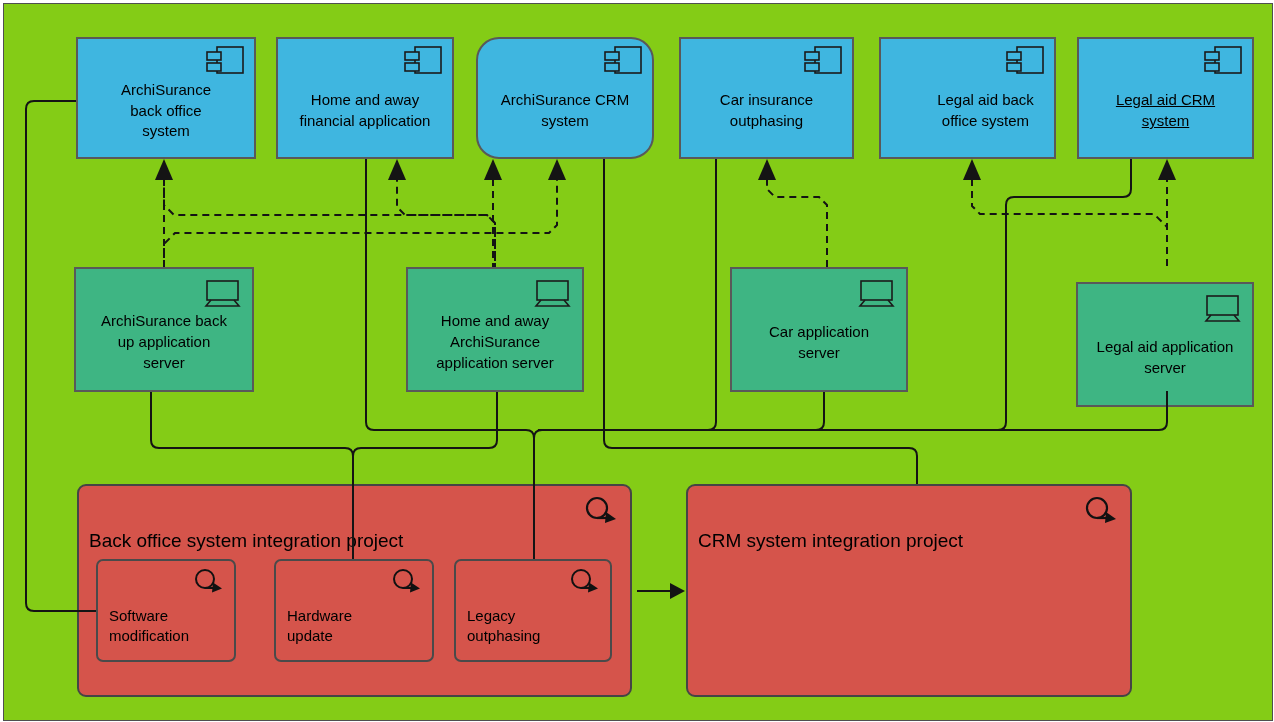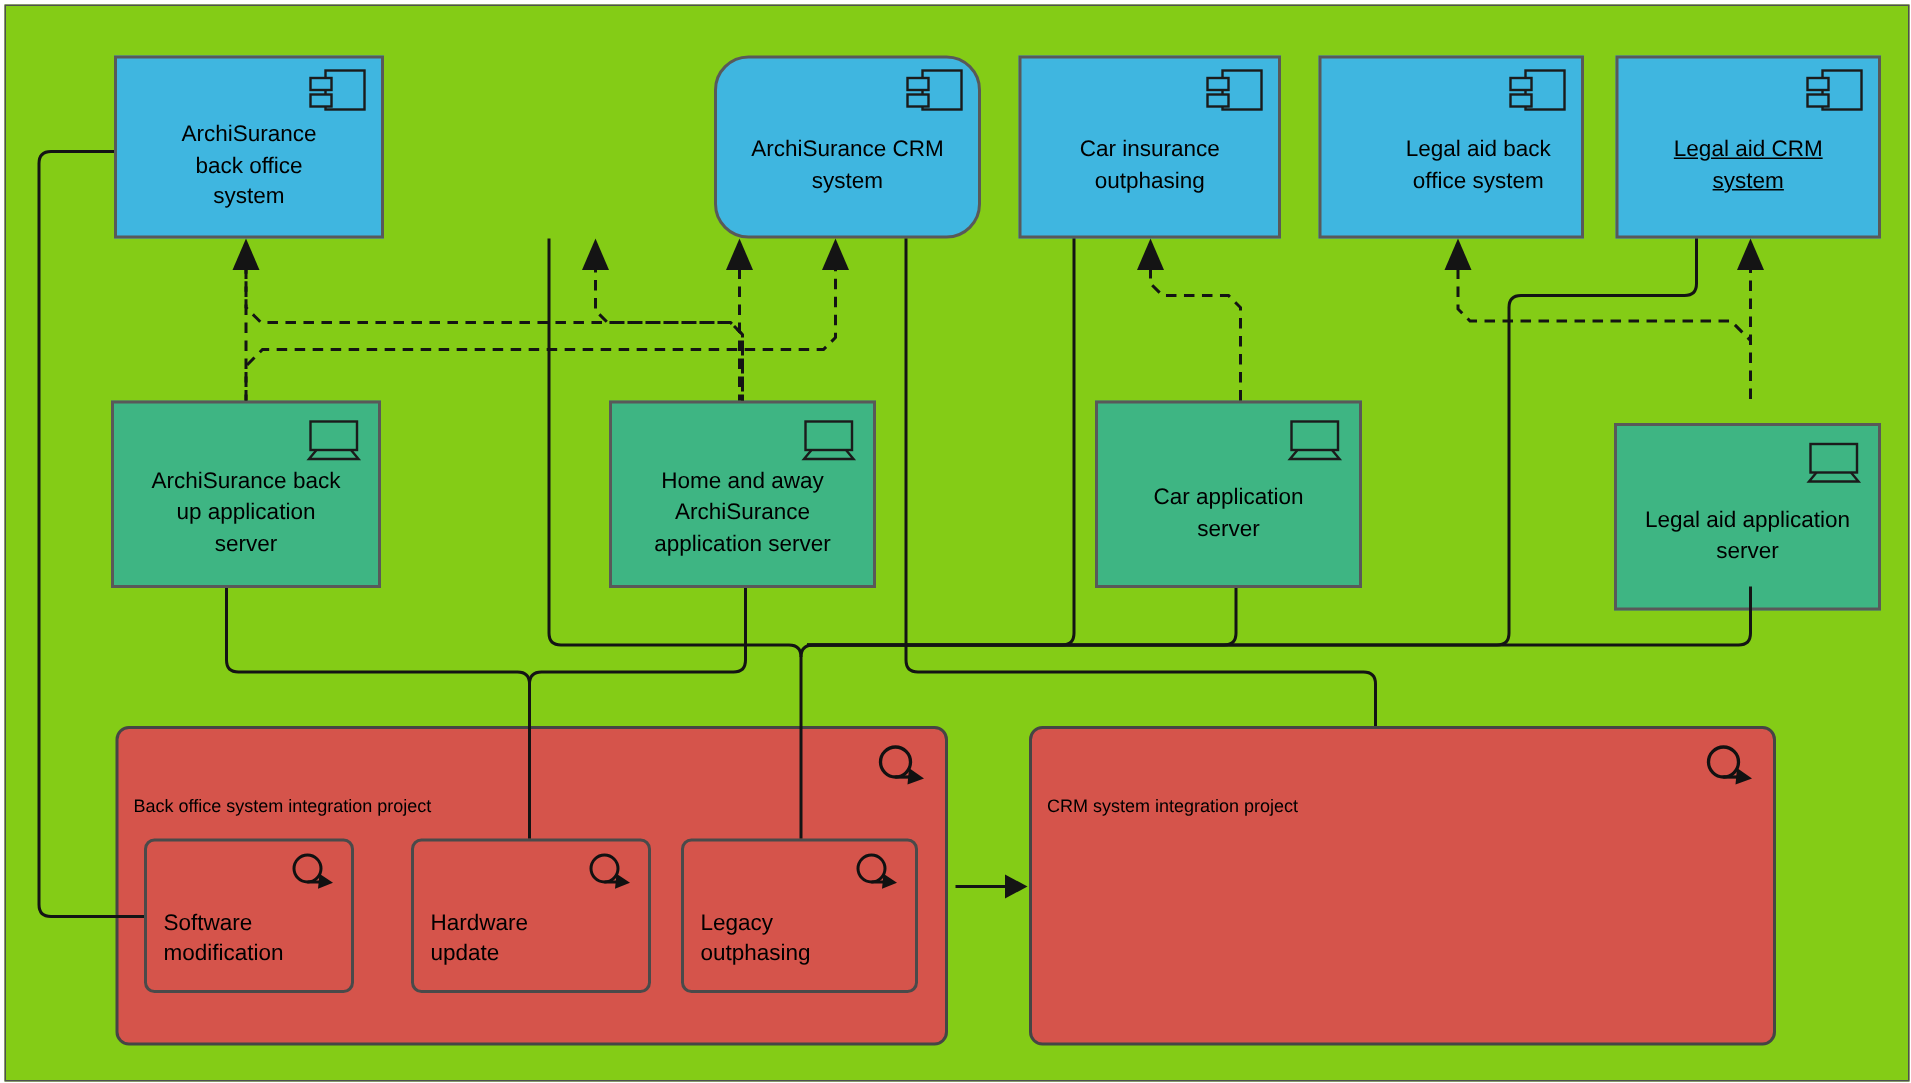--- a/index.html
+++ b/index.html
@@ -8,21 +8,21 @@
     border:1px solid #4f4f4f;background:#84cc16;overflow:hidden;
     font-family:"Liberation Sans", sans-serif;color:#000;
   }
   .node{position:absolute;box-sizing:border-box;display:flex;align-items:center;justify-content:center;}
   .app{background:#3fb6e0;border:2px solid #595959;}
   .srv{background:#3eb583;border:2px solid #595959;}
   .proj{background:#d5544b;border:2px solid #454545;border-radius:9px;}
   .wp{background:#d5544b;border:2px solid #4a4a4a;border-radius:7px;}
   .lbl{font-size:15px;line-height:1.38;text-align:center;margin-top:26px;}
   .lbl-left{position:absolute;left:11px;bottom:14px;font-size:15px;line-height:1.35;text-align:left;margin:0;}
-  .proj-lbl{position:absolute;left:10px;top:44px;font-size:12px;text-align:left;white-space:nowrap;}
+  .proj-lbl{position:absolute;left:10px;top:44px;font-size:19px;text-align:left;white-space:nowrap;}
   .icon{position:absolute;pointer-events:none;}
   .icon-tr{top:6px;right:8px;}
   svg.conn{position:absolute;left:0;top:0;z-index:6;pointer-events:none;}
   .box{z-index:3;}
   .wp{z-index:4;}
 </style>
 </head>
 <body>
 
 <div class="frame">
@@ -33,20 +33,32 @@
           <g stroke="#1b1b1b" stroke-width="1.6" fill="none">
             <rect x="13" y="2" width="26" height="26"></rect>
             <rect x="3" y="7" width="14" height="8" fill="#3fb6e0"></rect>
             <rect x="3" y="18" width="14" height="8" fill="#3fb6e0"></rect>
           </g>
         </svg>
     </span>
     <div class="lbl" style="width:120px;">ArchiSurance back office system</div>
   </div>
 
+  <div class="node app box" style="left:272px;top:33px;width:178px;height:122px;">
+    <span class="icon icon-tr">
+      <svg width="42" height="32">
+          <g stroke="#1b1b1b" stroke-width="1.6" fill="none">
+            <rect x="13" y="2" width="26" height="26"></rect>
+            <rect x="3" y="7" width="14" height="8" fill="#3fb6e0"></rect>
+            <rect x="3" y="18" width="14" height="8" fill="#3fb6e0"></rect>
+          </g>
+        </svg>
+    </span>
+    <div class="lbl" style="width:140px;">Home and away financial application</div>
+  </div>
 
   <div class="node app box" style="left:472px;top:33px;width:178px;height:122px;border-radius:23px;">
     <span class="icon icon-tr">
       <svg width="42" height="32">
           <g stroke="#1b1b1b" stroke-width="1.6" fill="none">
             <rect x="13" y="2" width="26" height="26"></rect>
             <rect x="3" y="7" width="14" height="8" fill="#3fb6e0"></rect>
             <rect x="3" y="18" width="14" height="8" fill="#3fb6e0"></rect>
           </g>
         </svg>
@@ -145,21 +157,21 @@
     <span class="icon" style="top:8px;right:10px;">
       <svg width="38" height="36">
           <circle cx="15" cy="14" r="10" stroke="#111" stroke-width="2.2" fill="none"></circle>
           <path d="M15,24 L25,24" stroke="#111" stroke-width="2.2" fill="none"></path>
           <polygon points="24,18 34,25 23,29" fill="#111"></polygon>
         </svg>
     </span>
     <div class="proj-lbl">Back office system integration project</div>
   </div>
 
-  <div class="node proj box" style="left:682px;top:480px;width:498px;height:213px;">
+  <div class="node proj box" style="left:682px;top:480px;width:446px;height:213px;">
     <span class="icon" style="top:8px;right:10px;">
       <svg width="38" height="36">
           <circle cx="15" cy="14" r="10" stroke="#111" stroke-width="2.2" fill="none"></circle>
           <path d="M15,24 L25,24" stroke="#111" stroke-width="2.2" fill="none"></path>
           <polygon points="24,18 34,25 23,29" fill="#111"></polygon>
         </svg>
     </span>
     <div class="proj-lbl">CRM system integration project</div>
   </div>
 

